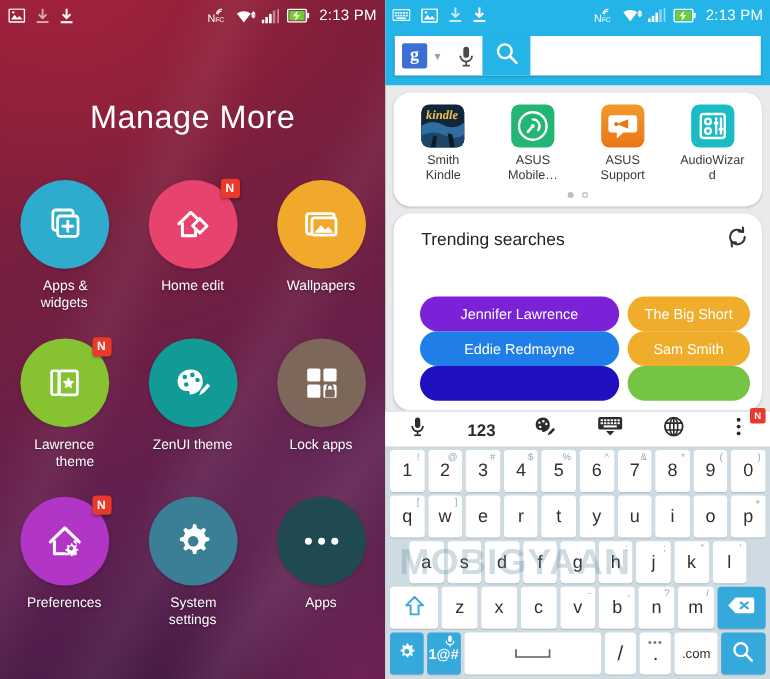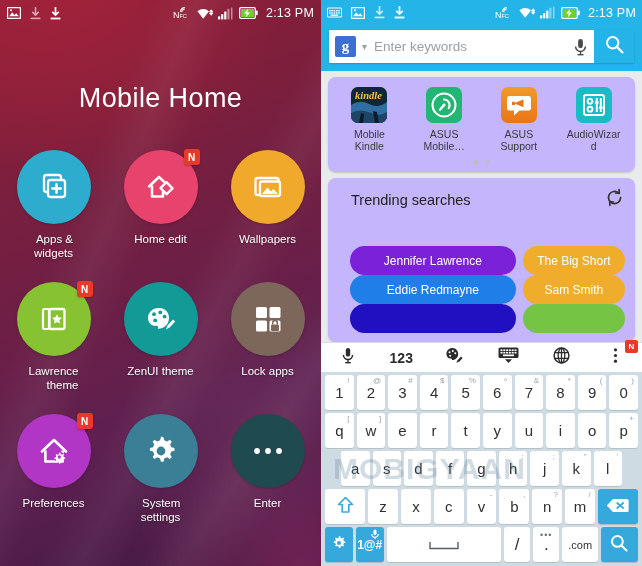--- a/index.html
+++ b/index.html
@@ -117,23 +117,23 @@
     background: transparent;
   }
   .search-input::placeholder { color: #9aa0a6; }
   .mic-btn { width: 28px; display:flex; align-items:center; justify-content:center; }
   .go-btn {
     width: 40px; height: 33px; background: #24b4e8;
     display: flex; align-items: center; justify-content: center;
   }
 
   .card {
-    background: #c4b5fd;
+    background: #ffffff;
     margin: 6px 7px 0 7px;
-    border-radius: 8px;
+    border-radius: 14px;
     box-shadow: 0 1px 2px rgba(0,0,0,.16);
   }
   .apps-row { display: flex; padding: 10px 4px 2px 4px; }
   .app-item { flex: 1; display: flex; flex-direction: column; align-items: center; }
   .app-icon {
     width: 36px; height: 36px; border-radius: 7px;
     display: flex; align-items: center; justify-content: center;
     overflow: hidden; position: relative;
   }
   .app-name {
@@ -273,21 +273,21 @@
               <rect x="0.7" y="0.7" width="15.6" height="10.6" rx="1.2" fill="none" stroke="#fff" stroke-width="1.3"></rect>
               <rect x="2.1" y="2" width="12.8" height="8" fill="#6fcf2e"></rect>
               <rect x="17" y="3.6" width="1.7" height="4.6" rx=".6" fill="#fff"></rect>
               <path d="M9 1.9 L5.1 6.6 L7.8 6.6 L6.7 10.4 L11 5.5 L8.3 5.5 Z" fill="#fff"></path>
             </svg>
         </span>
         <span class="sb-time">2:13 PM</span>
       </div>
     </div>
 
-    <div class="title-home">Mobile Home</div>
+    <div class="title-home">Manage More</div>
 
     <div class="grid-home">
 
       <div class="tile">
         <div class="tile-circle-wrap">
           <div class="tile-circle" style="background:#2eaccd">
             <svg width="36" height="36" viewBox="0 0 36 36">
                 <rect x="8" y="6" width="17" height="17" rx="2.4" fill="none" stroke="#fff" stroke-width="2.3"></rect>
                 <rect x="12" y="11" width="17" height="17" rx="2.4" fill="#2eaccd" stroke="#fff" stroke-width="2.3"></rect>
                 <path d="M20.5 15.3 v8.4 M16.3 19.5 h8.4" stroke="#fff" stroke-width="2.4" stroke-linecap="round"></path>
@@ -402,21 +402,21 @@
       <div class="tile">
         <div class="tile-circle-wrap">
           <div class="tile-circle" style="background:#1f4a50">
             <svg width="34" height="10" viewBox="0 0 34 10">
                 <circle cx="6" cy="5" r="2.9" fill="#fff"></circle>
                 <circle cx="17" cy="5" r="2.9" fill="#fff"></circle>
                 <circle cx="28" cy="5" r="2.9" fill="#fff"></circle>
               </svg>
           </div>
         </div>
-        <div class="tile-label">Enter</div>
+        <div class="tile-label">Apps</div>
       </div>
 
     </div>
   </div>
 
   <div class="phone-right">
 
     <div class="statusbar-r">
       <div class="sb-left-icons">
         <span class="ico">
@@ -490,21 +490,20 @@
             </svg>
         </span>
         <span class="sb-time">2:13 PM</span>
       </div>
     </div>
 
     <div class="searchbar-zone">
       <div class="searchbar">
         <div class="engine-badge">g</div>
         <span class="chev">▾</span>
-        <input class="search-input" type="text" placeholder="Enter keywords" style="">
         <span class="mic-btn">
           <svg width="13" height="18" viewBox="0 0 13 18">
               <rect x="4.1" y="1" width="4.8" height="9.2" rx="2.4" fill="#4a4a4a"></rect>
               <path d="M1.6 8.5 a4.9 4.9 0 0 0 9.8 0" fill="none" stroke="#4a4a4a" stroke-width="1.5"></path>
               <rect x="5.8" y="13.2" width="1.4" height="3" fill="#4a4a4a"></rect>
               <rect x="3.5" y="16" width="6" height="1.4" fill="#4a4a4a"></rect>
             </svg>
         </span>
         <div class="go-btn">
           <span>
@@ -531,21 +530,21 @@
               <g clip-path="url(#kc)">
                 <rect width="36" height="36" fill="#12263a"></rect>
                 <path d="M0 18 Q9 12 18 17 Q27 22 36 15 L36 36 L0 36 Z" fill="#2f6da3"></path>
                 <path d="M0 26 Q10 21 20 26 Q29 30 36 25 L36 36 L0 36 Z" fill="#1d4566"></path>
                 <path d="M8 36 L10 26 L13 27 L12 36 Z" fill="#0c1b28"></path>
                 <path d="M24 36 L22 24 L26 25 L28 36 Z" fill="#0c1b28"></path>
                 <text x="4" y="12" font-family="Liberation Serif" font-size="10.5" font-style="italic" font-weight="bold" fill="#f2c14a">kindle</text>
               </g>
             </svg>
           </div>
-          <div class="app-name"><span>Mobile</span><br><span>Kindle</span></div>
+          <div class="app-name"><span>Smith</span><br><span>Kindle</span></div>
         </div>
 
         <div class="app-item">
           <div class="app-icon" style="background:#22b573">
             <svg width="30" height="30" viewBox="0 0 30 30">
                 <circle cx="15" cy="15" r="11.5" fill="none" stroke="#fff" stroke-width="2"></circle>
                 <path d="M15 9.5 a5.6 5.6 0 0 1 4.6 8.8" fill="none" stroke="#fff" stroke-width="2" stroke-linecap="round"></path>
                 <path d="M15 15 L11 19.8" stroke="#fff" stroke-width="2.2" stroke-linecap="round"></path>
                 <circle cx="15" cy="15" r="1.6" fill="#fff"></circle>
               </svg>

